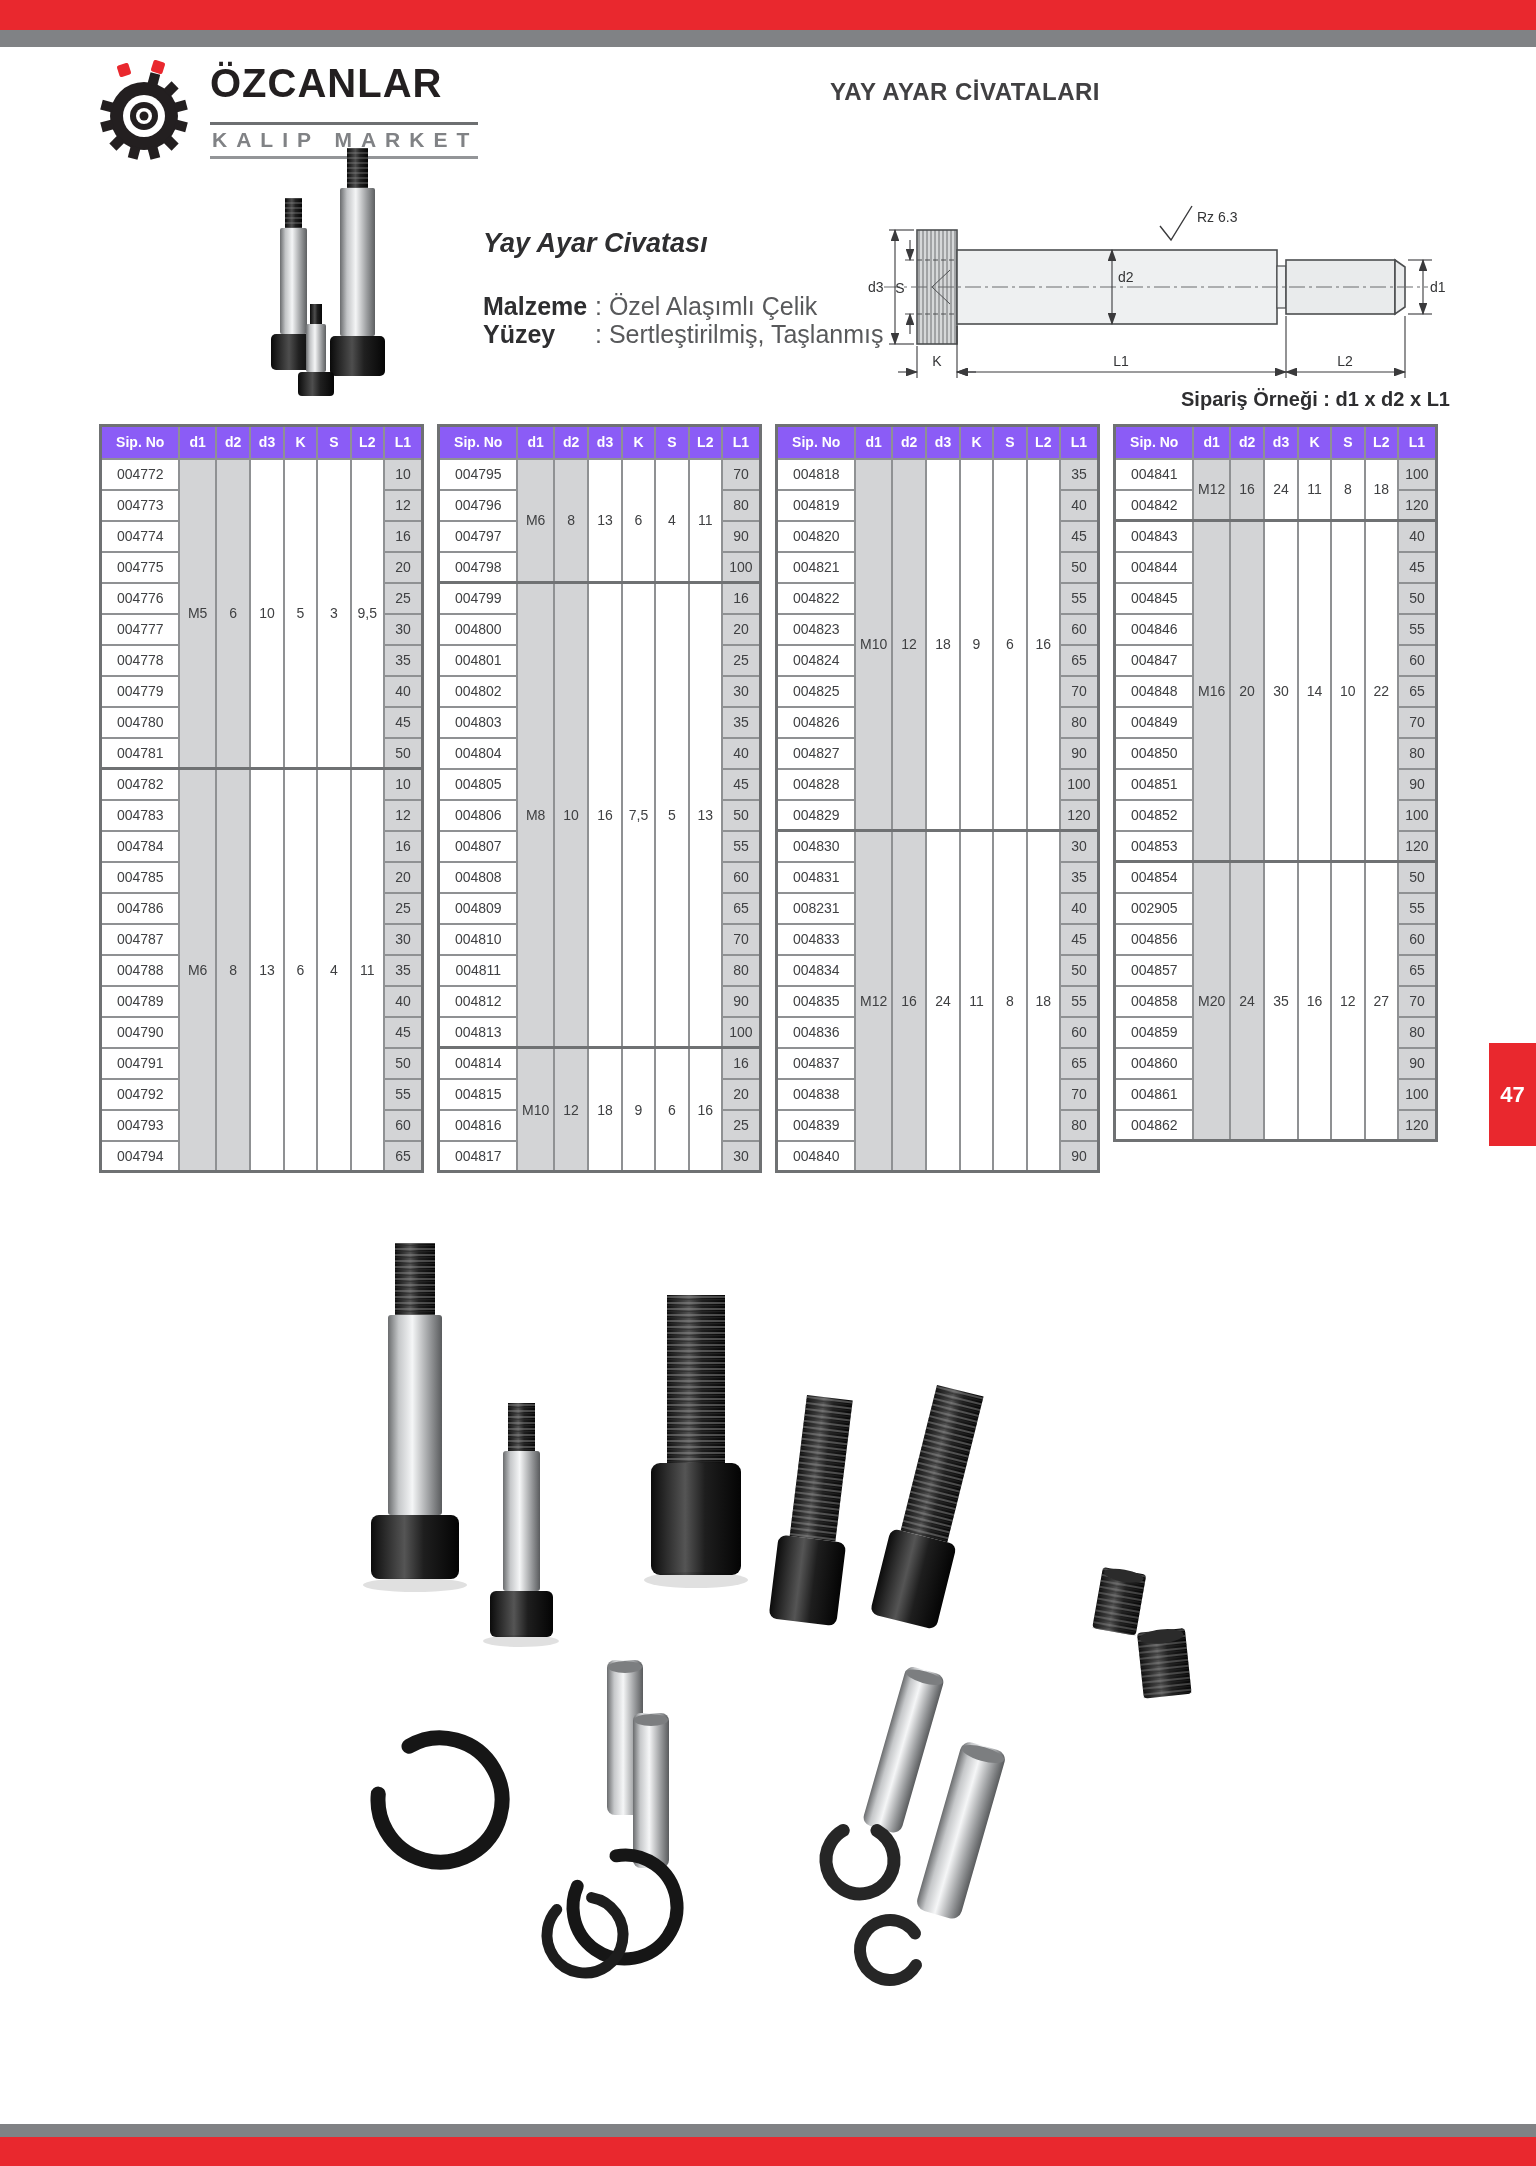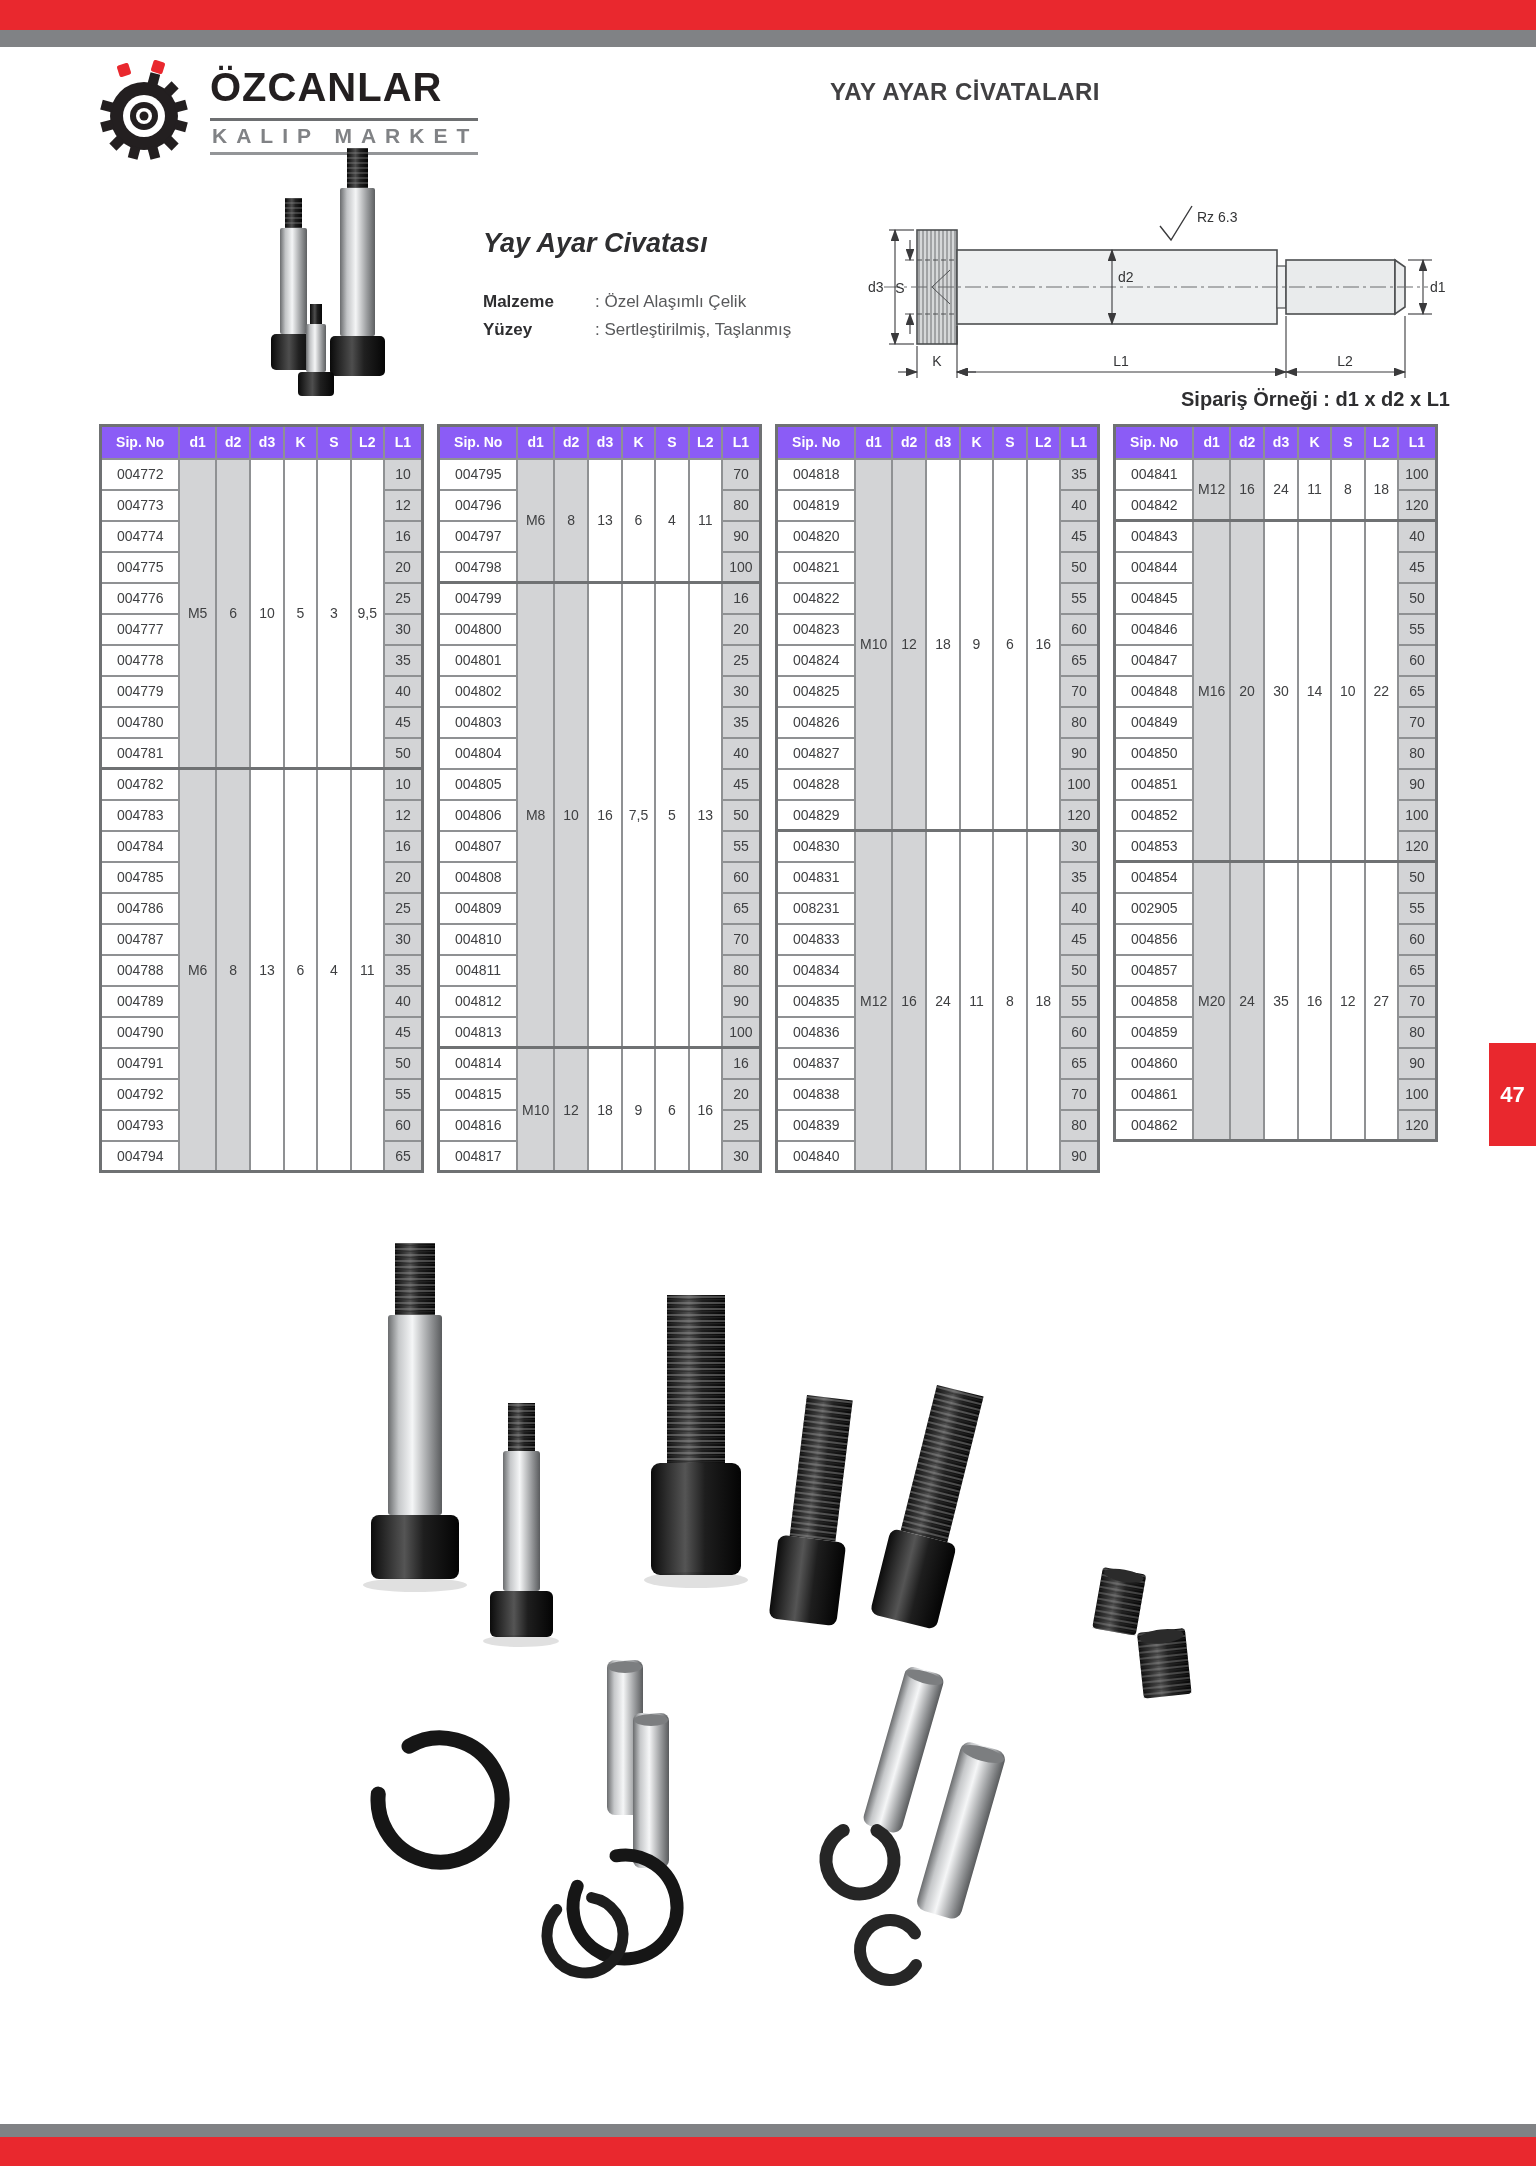--- a/index.html
+++ b/index.html
@@ -9,29 +9,29 @@
   .bar{position:absolute;left:0;width:1536px;}
   .bar.red-top{top:0;height:30px;background:#e9282e;}
   .bar.gray-top{top:30px;height:17px;background:#808285;}
   .bar.gray-bottom{top:2124px;height:13px;background:#808285;}
   .bar.red-bottom{top:2137px;height:29px;background:#e9282e;}
 
   
   .brand{position:absolute;left:92px;top:58px;display:flex;align-items:center;gap:14px;}
   .brand-text{display:flex;flex-direction:column;}
   .brand-name{font-size:40px;font-weight:800;letter-spacing:1px;color:#231f20;
-              border-bottom:3px solid #6d6f71;line-height:1.05;padding-bottom:10px;}
+              border-bottom:3px solid #6d6f71;line-height:1.05;padding-bottom:18px;}
   .brand-sub{font-size:21px;font-weight:600;color:#808285;letter-spacing:9px;
              border-bottom:3px solid #939598;padding:3px 0 4px 2px;}
   .page-title{position:absolute;left:700px;top:78px;width:530px;text-align:center;
               font-size:24px;font-weight:700;color:#414042;letter-spacing:.5px;}
 
   
   .product-title{position:absolute;left:483px;top:228px;font-size:27px;font-weight:700;color:#2e2e30;font-style:italic;}
-  .spec-line{position:absolute;left:483px;display:flex;font-size:17px;}
+  .spec-line{position:absolute;left:483px;display:flex;font-size:25px;}
   .spec-line .lbl{width:112px;font-weight:700;color:#2e2e30;}
   .spec-line .val{color:#58595b;}
   .spec-m{top:292px;} .spec-y{top:320px;}
 
   
   .order-example{position:absolute;left:1050px;top:388px;width:400px;text-align:right;
                  font-size:20px;font-weight:700;color:#2e2e30;}
 
   
   table.spec{position:absolute;top:424px;border-collapse:collapse;table-layout:fixed;

